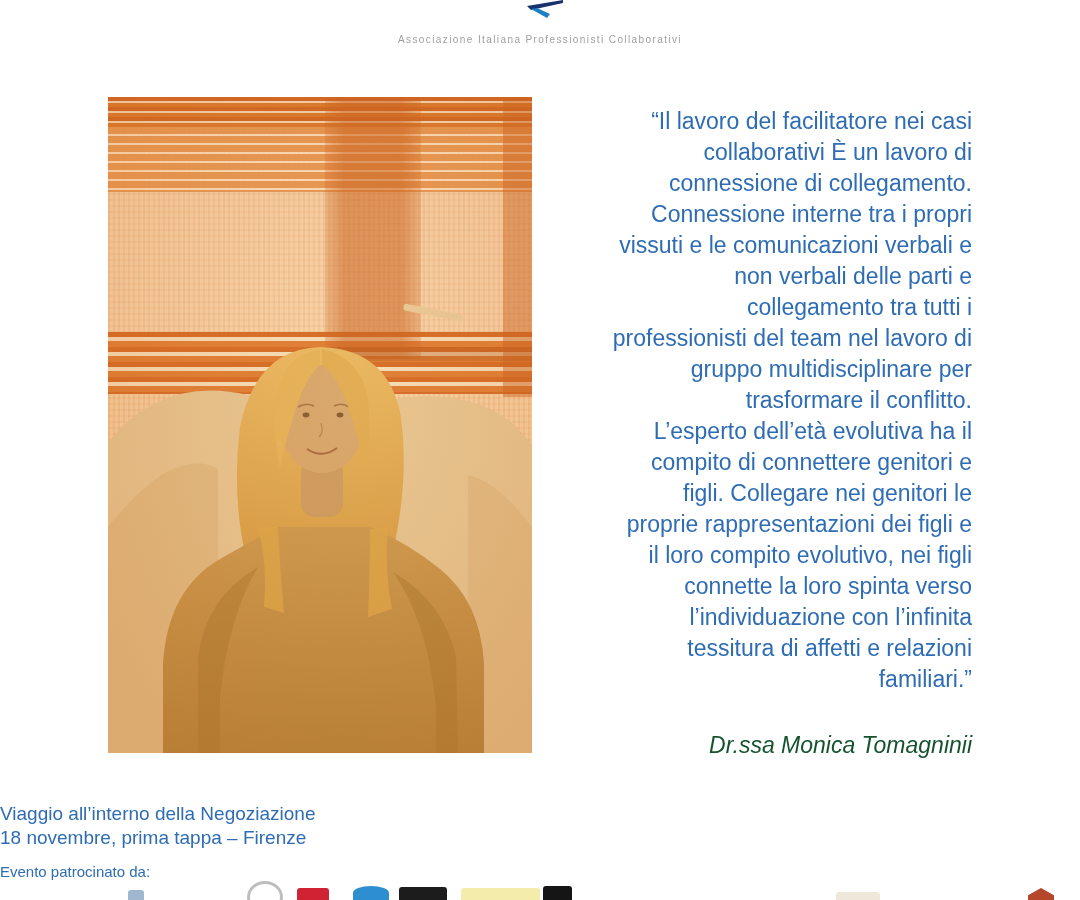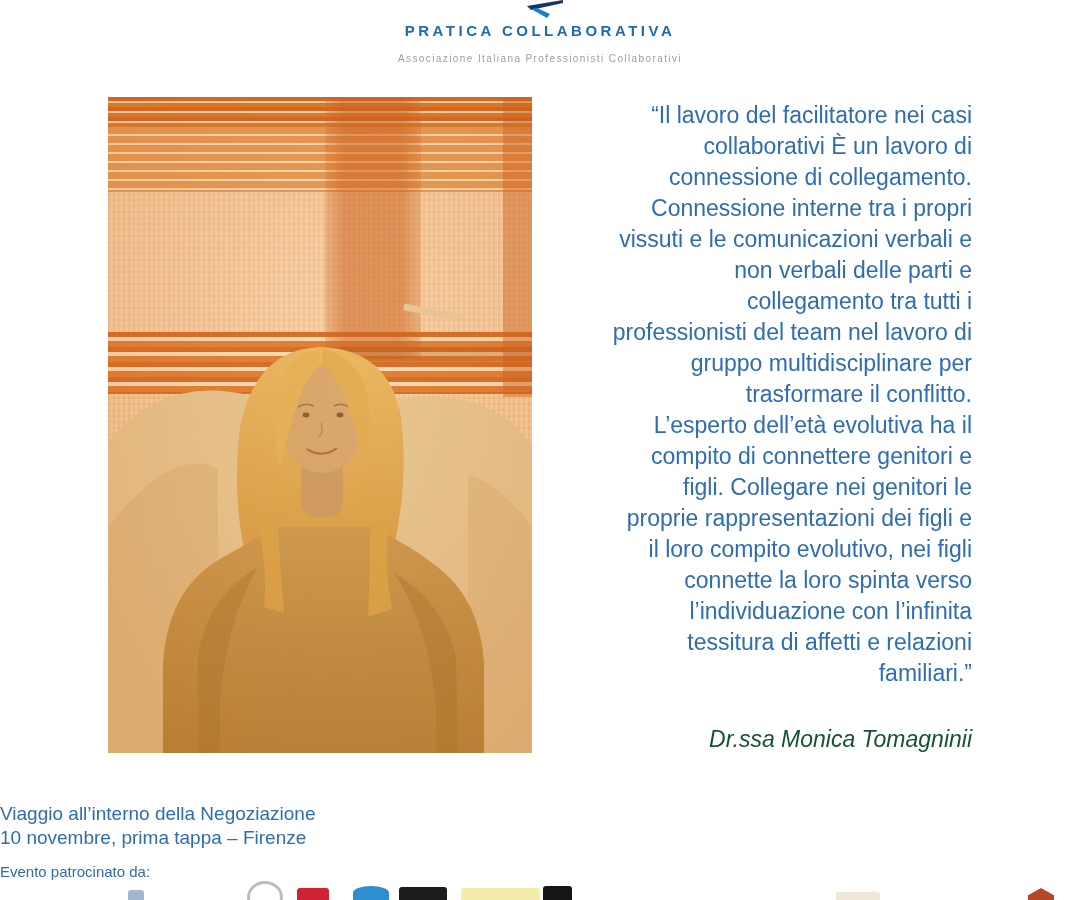--- a/index.html
+++ b/index.html
@@ -51,21 +51,21 @@
     background:#e8d3ae;transform:rotate(11deg);border-radius:3px;}
   .photo-svg{position:absolute;left:0;top:0;}
   .glow{position:absolute;inset:0;
     background:radial-gradient(ellipse at 55% 45%, rgba(255,170,60,0.16), rgba(224,120,30,0.30) 85%);}
 
   
   .quote-block{
     position:absolute;left:580px;top:100px;width:392px;text-align:right;
   }
   .quote-text{
-    font-size:23px;line-height:31px;color:#2e6cb3;white-space:pre-line;
+    font-size:23px;line-height:31px;color:#2e6cb3;white-space:pre-line;margin-top:6px;
   }
   .quote-attribution{
     margin-top:37px;font-size:23px;font-style:italic;color:#2e6cb3;
   }
 
   
   .footer{position:absolute;left:0;top:802px;width:1076px;text-align:left;color:#2e6cb3;}
   .footer-line1,.footer-line2{font-size:19px;line-height:24px;}
   .footer-line3{font-size:15px;line-height:21px;margin-top:11px;}
 
@@ -81,21 +81,20 @@
 </head>
 <body>
 
 <div class="page">
 
   <div class="brand">
     <svg class="brand-mark" viewBox="0 0 46 20" aria-hidden="true">
       <polygon points="46,0 10,6 14,10 46,3" fill="#16336e"></polygon>
       <polygon points="14,9 30,18 33,14 20,8" fill="#1d7fc4"></polygon>
     </svg>
-    <div class="brand-title" style="color: rgb(30, 106, 179);">PRATICA COLLABORATIVA</div>
     <div class="brand-subtitle" style="color: rgb(158, 158, 158);">Associazione Italiana Professionisti Collaborativi</div>
   </div>
 
   <div class="photo" title="Woman with shoulder-length blonde hair wearing a camel sweater, seated in a cream armchair in front of an orange woven curtain with warm window light">
     <div class="weave"></div>
     <div class="band band-top"></div>
     <div class="band band-top2"></div>
     <div class="band weave-mid"></div>
     <div class="band band-mid"></div>
     <div class="band weave-mid2"></div>
@@ -166,21 +165,21 @@
 il loro compito evolutivo, nei figli
 connette la loro spinta verso
 l’individuazione con l’infinita
 tessitura di affetti e relazioni
 familiari.”</div>
     <div class="quote-attribution" style="color: #14532d;">Dr.ssa Monica Tomagninii</div>
   </div>
 
   <div class="footer" style="color: rgb(46, 108, 179);">
     <div class="footer-line1">Viaggio all’interno della Negoziazione</div>
-    <div class="footer-line2">10 novembre, prima tappa – Firenze</div>
+    <div class="footer-line2">18 novembre, prima tappa – Firenze</div>
     <div class="footer-line3">Evento patrocinato da:</div>
   </div>
 
   <div class="partners">
       <div class="partner block" style="left: 128px; width: 16px; height: 10px; background: rgb(159, 184, 207);"></div>
       <div class="partner ring" style="left: 247px; width: 30px; height: 26px; border-color: rgb(189, 189, 189); bottom: -13px;"></div>
       <div class="partner block" style="left: 297px; width: 32px; height: 12px; background: rgb(207, 34, 51);"></div>
       <div class="partner globe" style="left: 353px; width: 36px; height: 14px; background: rgb(45, 143, 208);"></div>
       <div class="partner block" style="left: 399px; width: 48px; height: 13px; background: rgb(28, 28, 28);"></div>
       <div class="partner block" style="left: 461px; width: 79px; height: 12px; background: rgb(243, 236, 171);"></div>

